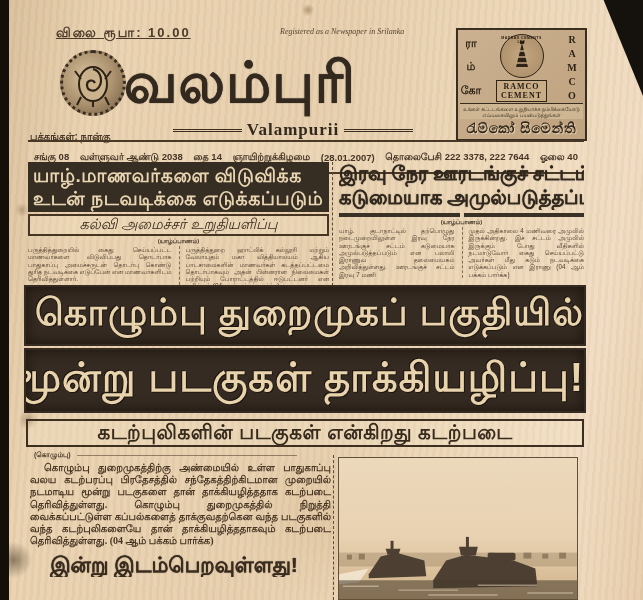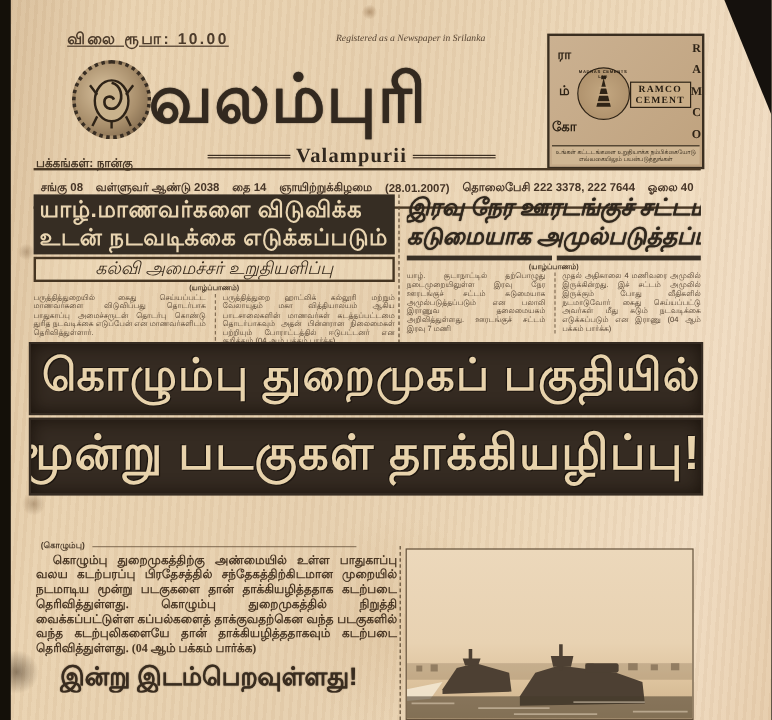--- a/index.html
+++ b/index.html
@@ -55,21 +55,21 @@
   .ad {
     position:absolute; left:448px; top:28px; width:131px; height:113px;
     border:2px solid #3a2e20; background:linear-gradient(135deg,#cdb astounding, #cbb08c);
     background:linear-gradient(135deg,#cbb191,#bfa27e);
     padding:2px; display:flex; flex-direction:column;
   }
   .ad-top { flex:1; display:flex; }
   .ad-col { width:22px; display:flex; flex-direction:column; align-items:center; justify-content:space-around; font-weight:bold; color:#2e2316; }
   .ad-col.tamil { font-size:11px; }
   .ad-col.latin { font-size:10px; font-family:"Liberation Serif", serif; }
-  .ad-center { flex:1; display:flex; flex-direction:row; align-items:center; justify-content:flex-start; padding-top:2px; }
+  .ad-center { flex:1; display:flex; flex-direction:column; align-items:center; justify-content:flex-start; padding-top:2px; }
   .ad-ring {
     width:44px; height:44px; border-radius:50%; border:1.5px solid #2e2316;
     display:flex; align-items:center; justify-content:center; position:relative;
     background:radial-gradient(#c3a781,#a98b66);
   }
   .ad-ring .ring-text { position:absolute; top:1px; left:0; right:0; text-align:center; font-size:3.5px; letter-spacing:.5px; color:#241b10; font-weight:bold; }
   .ad-ring svg { width:24px; height:30px; }
   .ad-brandbox { margin-top:2px; border:1.5px solid #2e2316; padding:1px 4px; text-align:center; background:#c9ad87; }
   .ad-brandbox div { font-size:8px; font-weight:bold; letter-spacing:1px; color:#241b10; font-family:"Liberation Serif", serif; }
   .ad-tagline { text-align:center; font-size:5px; line-height:6px; color:#2c2215; border-top:1px solid #3a2e20; padding:2px 1px 1px; background:#cfb693; }
@@ -95,21 +95,21 @@
   }
   .byline-sm { text-align:center; font-size:6px; font-weight:bold; color:#4a3a2a; margin-top:2px; }
   .cols2 { display:flex; gap:7px; margin-top:1px; }
   .cols2 .col { flex:1; font-size:6.3px; line-height:7.3px; text-align:justify; color:#4c3b2b; }
   .cols2 .col + .col { border-left:1px dashed rgba(90,70,48,.7); padding-left:6px; }
   .v-dash-top { position:absolute; left:324px; top:162px; height:124px; border-left:1px dashed #5d4a34; }
   .v-dash-bottom { position:absolute; left:325px; top:455px; height:145px; border-left:1px dashed #5d4a34; }
 
   .story-right { position:absolute; left:331px; top:162px; width:245px; }
   .sr-head {
-    font-family:"Liberation Serif", serif; font-style:italic; font-weight:bold;
+    font-family:"Liberation Serif", serif; font-weight:bold;
     font-size:19.5px; line-height:24px; color:#30271d; white-space:nowrap; overflow:hidden;
     text-shadow:0 0 1px #30271d;
   }
   .sr-subbar { display:flex; align-items:center; gap:4px; margin-top:3px; }
   .sr-subbar .bar-rule { flex:1; border-top:4px solid #39302                   6; border-top:4px solid #393026; }
   .sr-sub {
     background:#352c22; color:#ead6b2; font-style:italic; font-weight:bold; font-size:13.5px;
     padding:1px 10px; white-space:nowrap;
   }
 
@@ -207,20 +207,21 @@
         <span>A</span>
         <span>M</span>
         <span>C</span>
         <span>O</span>
       </div>
     </div>
     <div class="ad-tagline">
       <div>உங்கள் கட்டடங்களை உறுதியாக்க நம்பிக்கையோடு</div>
       <div>எவ்வகையிலும் பயன்படுத்துங்கள்</div>
     </div>
+    <div class="ad-bottom">රැම්කෝ සිමෙන්ති</div>
   </div>
 
   <div class="dateline">
     <span>சங்கு 08</span>
     <span>வள்ளுவர் ஆண்டு 2038</span>
     <span>தை 14</span>
     <span>ஞாயிற்றுக்கிழமை</span>
     <span>(28.01.2007)</span>
     <span>தொலைபேசி 222 3378, 222 7644</span>
     <span>ஓலை 40</span>
@@ -257,20 +258,21 @@
     </div>
   </div>
 
   <div class="banner banner1">
     <div class="btxt">கொழும்பு துறைமுகப் பகுதியில்</div>
   </div>
   <div class="banner banner2">
     <div class="btxt">மூன்று படகுகள் தாக்கியழிப்பு!</div>
   </div>
 
+  <div class="lead-sub">கடற்புலிகளின் படகுகள் என்கிறது கடற்படை</div>
   <div class="lead-byline">(கொழும்பு)</div>
   <div class="lead-body">கொழும்பு துறைமுகத்திற்கு அண்மையில் உள்ள பாதுகாப்பு வலய கடற்பரப்பு பிரதேசத்தில் சந்தேகத்திற்கிடமான முறையில் நடமாடிய மூன்று படகுகளை தான் தாக்கியழித்ததாக கடற்படை தெரிவித்துள்ளது. கொழும்பு துறைமுகத்தில் நிறுத்தி வைக்கப்பட்டுள்ள கப்பல்களைத் தாக்குவதற்கென வந்த படகுகளில் வந்த கடற்புலிகளையே தான் தாக்கியழித்ததாகவும் கடற்படை தெரிவித்துள்ளது. (04 ஆம் பக்கம் பார்க்க)</div>
 
   <div class="v-dash-bottom"></div>
 
   <div class="bottom-head">
     <div>இன்று இடம்பெறவுள்ளது!</div>
   </div>
 
   <div class="photo">

